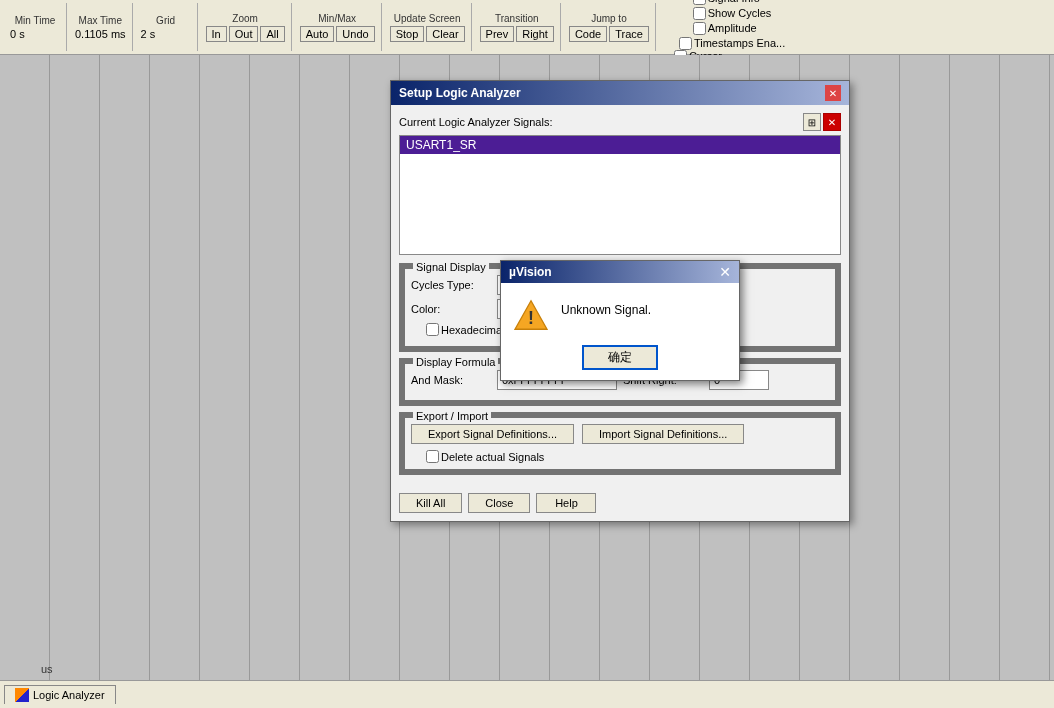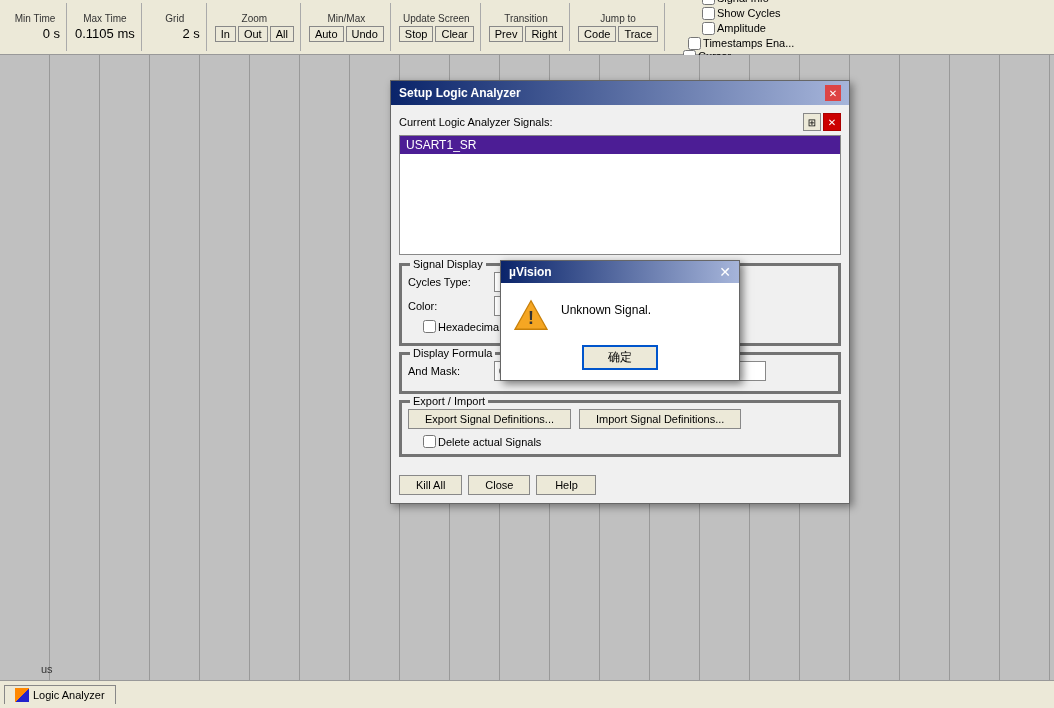--- a/index.html
+++ b/index.html
@@ -45,24 +45,24 @@
     }
     .tb-btn {
       background: #ece9d8;
       border: 1px solid #888;
       padding: 1px 5px;
       font-size: 11px;
       cursor: pointer;
       white-space: nowrap;
     }
     .tb-val {
-      font-size: 13px;
+      font-size: 11px;
       color: #000;
       min-width: 50px;
-      text-align: right;
+      text-align: left;
     }
     .tb-checkbox {
       display: flex;
       align-items: center;
       gap: 2px;
       font-size: 11px;
       margin-left: 15px;
     }
 
     
@@ -186,21 +186,21 @@
     .signal-item {
       padding: 2px 6px;
       font-size: 12px;
       cursor: pointer;
     }
     .signal-item.selected {
       background: #4c1d95;
       color: white;
     }
     .section-box {
-      border: 3px solid #737373;
+      border: 6px solid #737373;
       padding: 6px;
       margin-bottom: 6px;
       position: relative;
     }
     .section-legend {
       position: absolute;
       top: -8px;
       left: 8px;
       background: #f0f0f0;
       padding: 0 3px;

